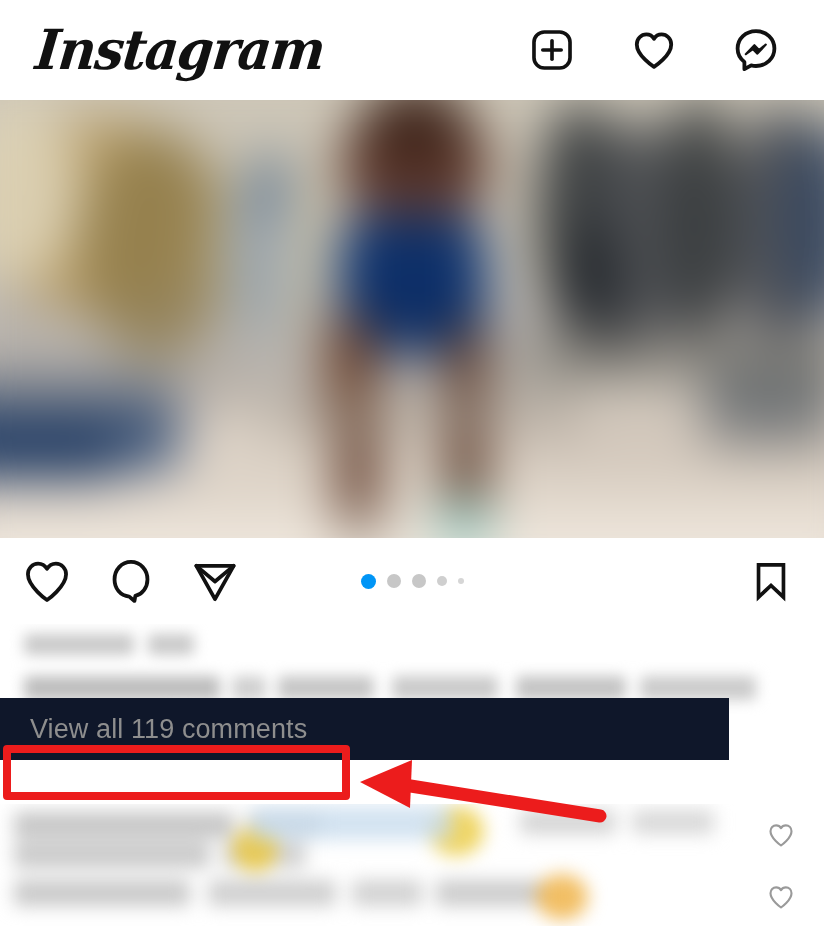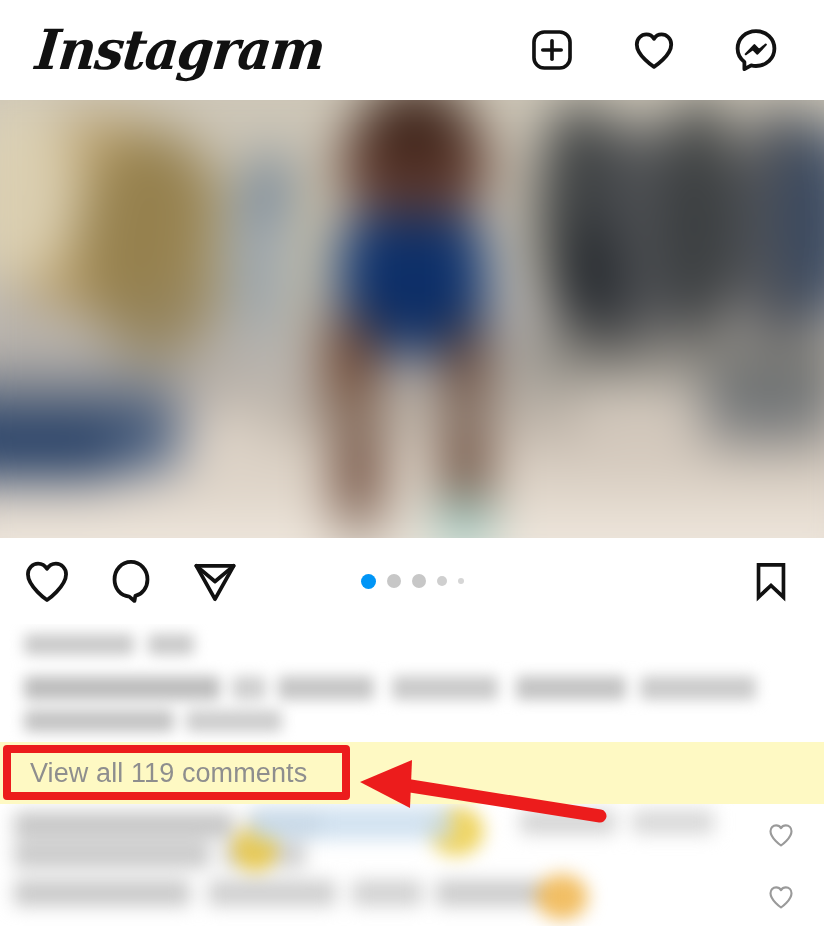--- a/index.html
+++ b/index.html
@@ -152,24 +152,24 @@
   }
   .txtline {
     position: absolute;
     background: #c9c9c9;
     border-radius: 4px;
   }
 
   
   #viewall-row {
     position: absolute;
-    left: 0; top: 742px;
-    width: 824px;
+    left: 0; top: 698px;
+    width: 729px;
     height: 62px;
-    background: #fef9c3;
+    background: #0f172a;
   }
   #viewall-text {
     position: absolute;
     left: 30px;
     top: 14px;
     font-size: 27px;
     color: #8e8e8e;
     letter-spacing: 0.1px;
     line-height: 34px;
     white-space: nowrap;

